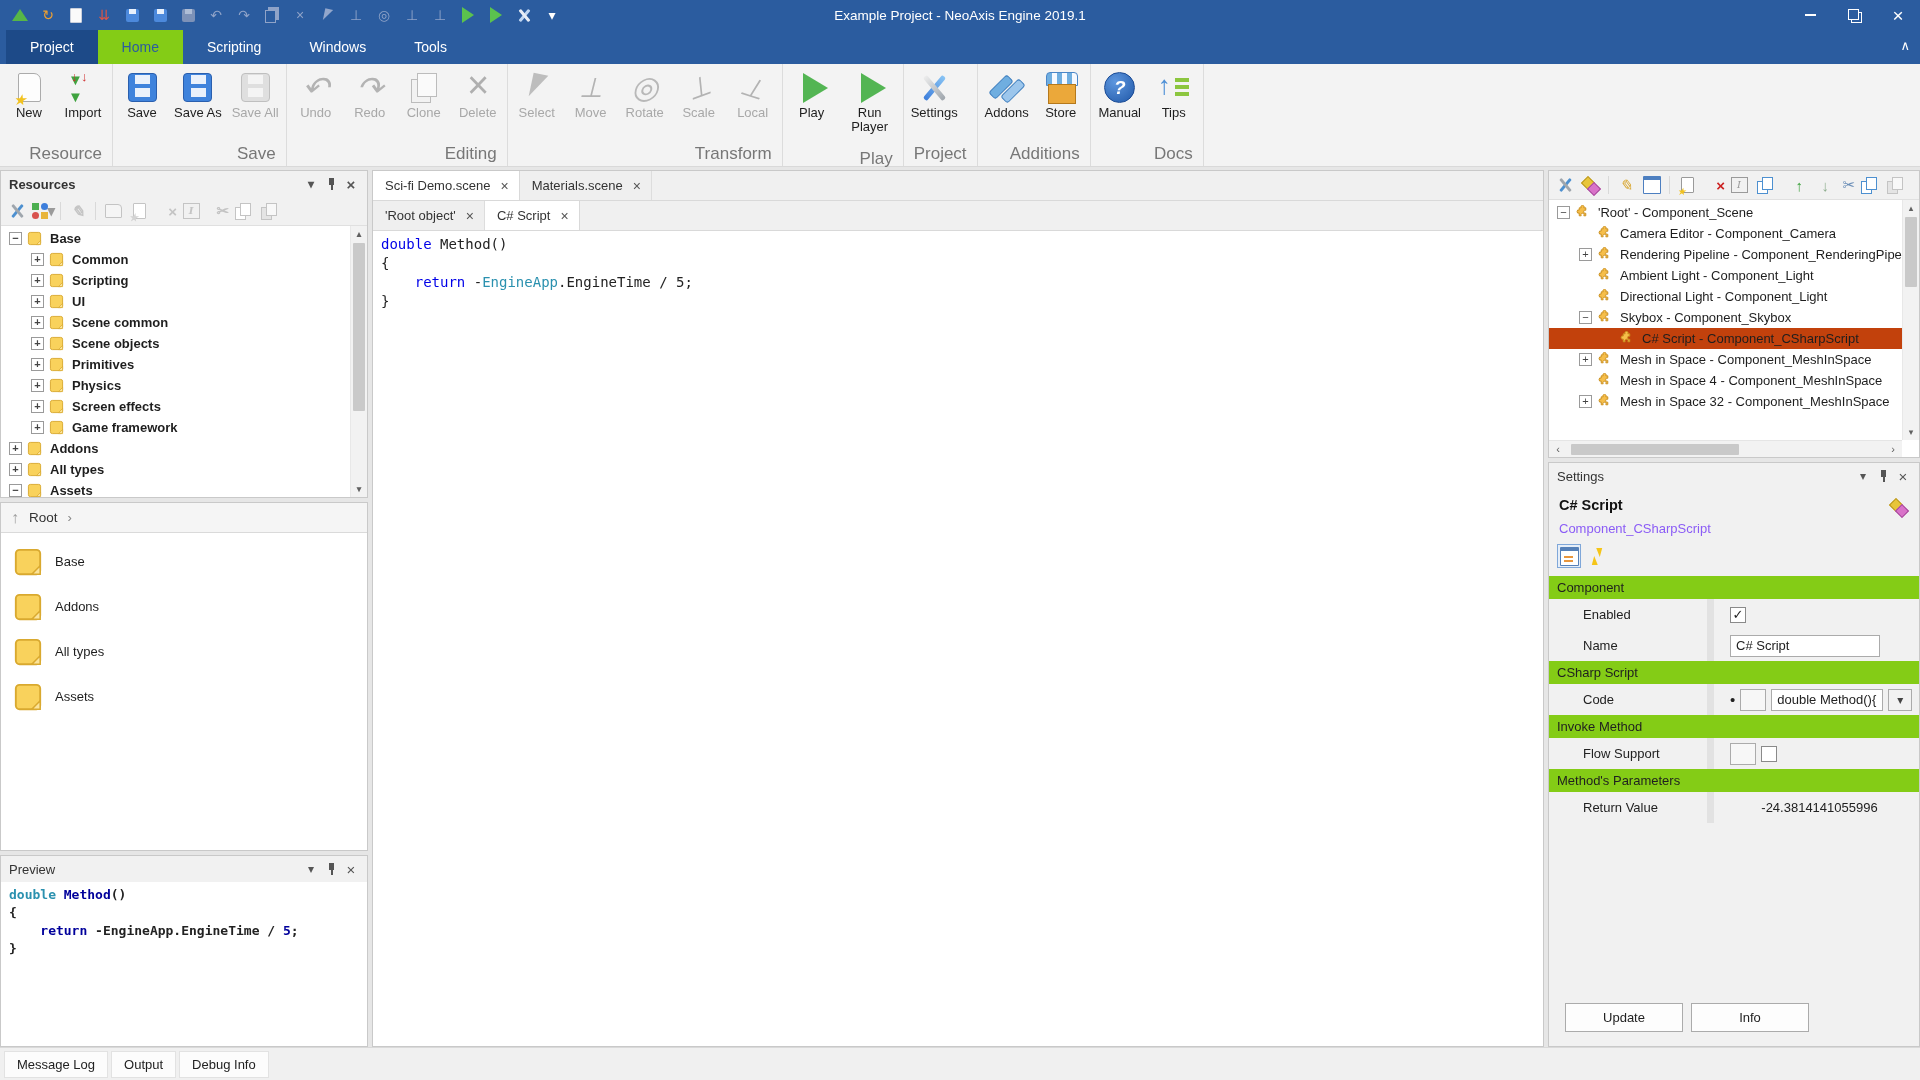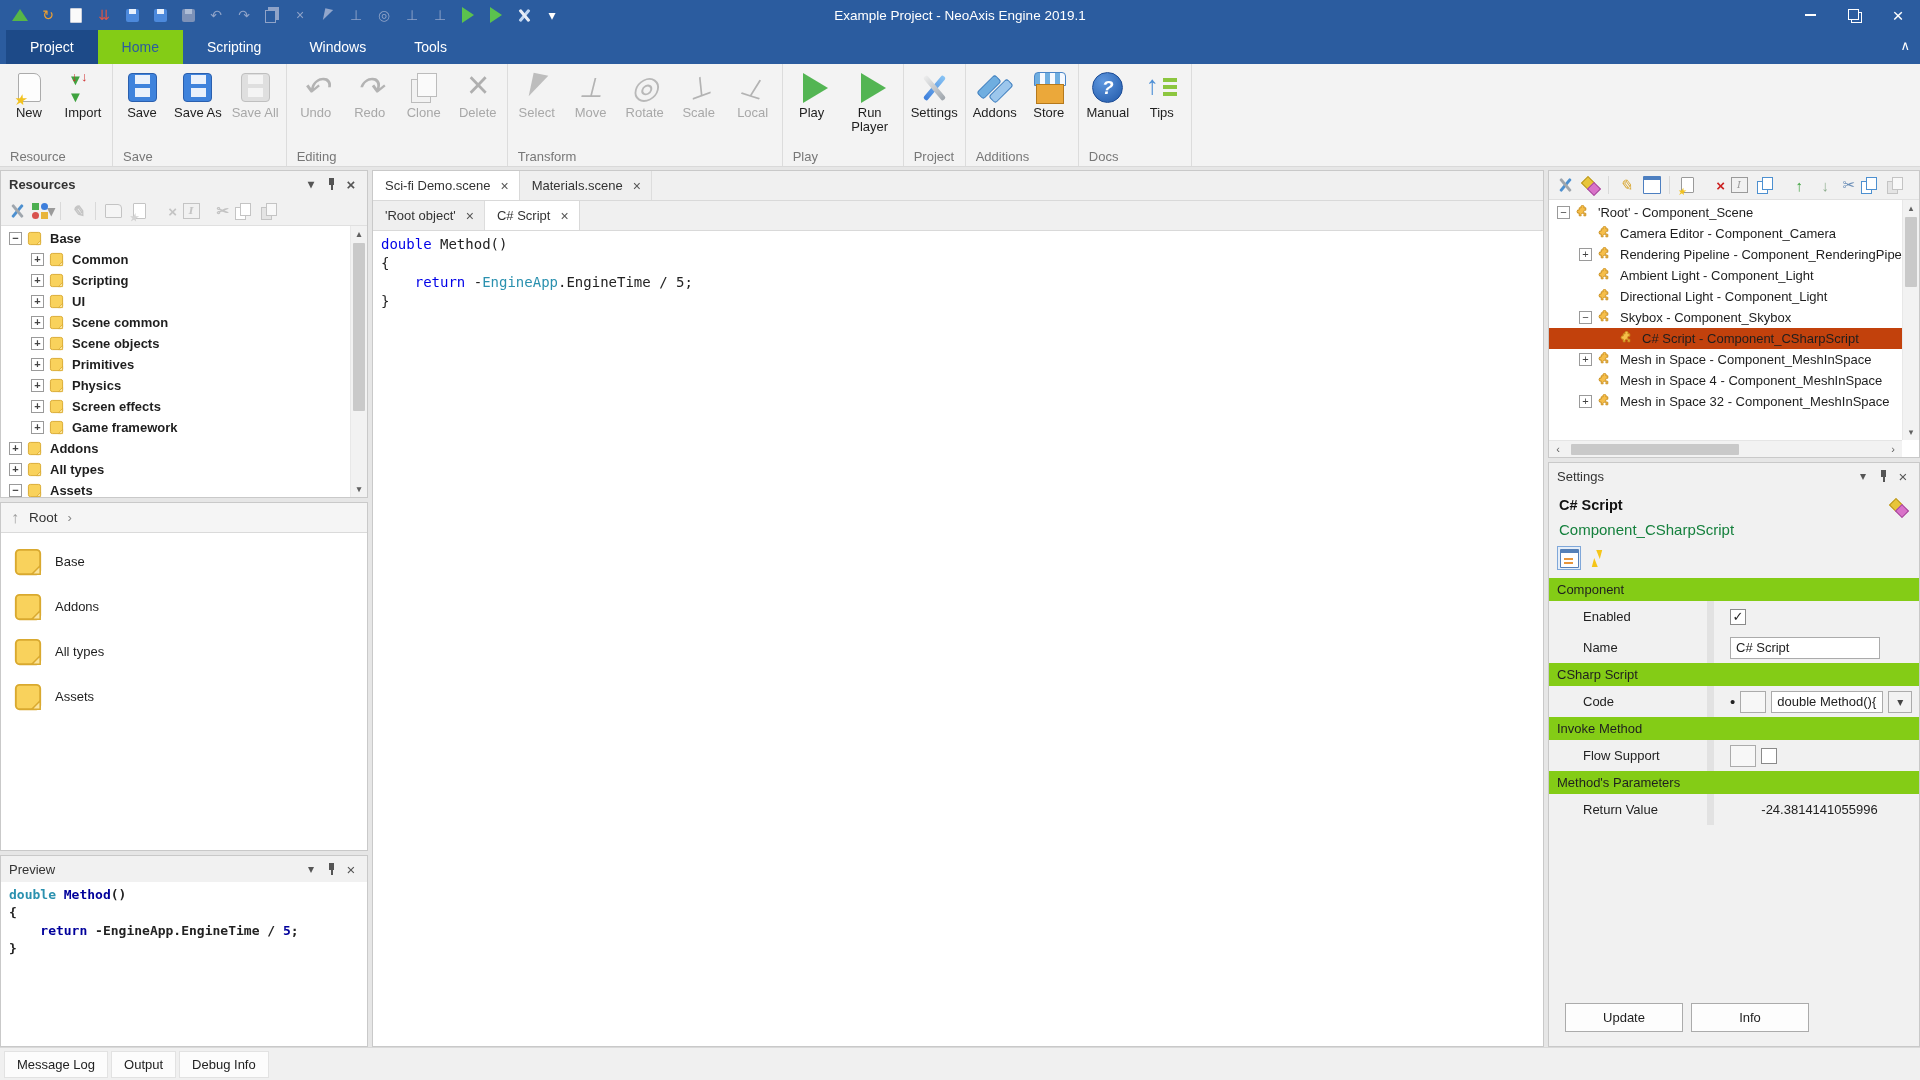--- a/index.html
+++ b/index.html
@@ -40,21 +40,21 @@
 
   
   .ribbon { height:103px; background:#F3F3F3; border-bottom:1px solid #D9D9D9; display:flex; align-items:stretch; }
   .rb-group { display:flex; flex-direction:column; border-right:1px solid #DCDCDC; padding:2px 2px 0; }
   .rb-buttons { flex:1; display:flex; align-items:flex-start; }
   .rb-btn { display:flex; flex-direction:column; align-items:center; padding:3px 5px 0; min-width:42px; }
   .rb-ico { height:37px; width:44px; position:relative; display:flex; align-items:center; justify-content:center; }
   .shape { position:relative; width:36px; height:36px; display:flex; align-items:center; justify-content:center; }
   .rb-label { font-size:13px; color:#1E1E1E; text-align:center; line-height:14px; max-width:52px; }
   .rb-btn.disabled .rb-label { color:#A8A8A8; }
-  .rb-name { text-align:left; color:#777; font-size:13px; padding:3px 8px 2px;margin-top:12px; }
+  .rb-name { text-align:right; color:#777; font-size:17px; padding:3px 8px 2px;margin-top:12px; }
 
   .rb-new .shape::before { content:""; width:21px; height:27px; background:#FDFDFD; border:1px solid #ABABAB; border-radius:2px 7px 2px 2px; }
   .rb-new .shape::after { content:"★"; position:absolute; left:2px; bottom:-3px; font-size:15px; color:#F2C21F; }
   .rb-import .shape::before { content:"▼ ▼"; font-size:15px; color:#3FA33F; position:absolute; bottom:1px; left:3px; }
   .rb-import .shape::after { content:"↓ ↓"; position:absolute; top:-1px; left:6px; font-size:13px; font-weight:700; color:#D03030; }
   .rb-save .shape::before { content:""; width:27px; height:27px; background:#3F83DC; border:1px solid #2A5FAE; border-radius:4px; }
   .rb-save .shape::after { content:""; position:absolute; top:5px; left:11px; width:15px; height:9px; background:#EAF1FB; box-shadow:0 13px 0 0 #EAF1FB; }
   .rb-save.disabled .shape::before { background:#DFDFDF; border-color:#BFBFBF; }
   .rb-save.disabled .shape::after { background:#F4F4F4; box-shadow:0 13px 0 0 #F4F4F4; }
   .rb-undo .shape::before { content:"↶"; font-size:32px; color:#B3B3B3; line-height:1; }
@@ -156,21 +156,21 @@
   .doc-tab.active { background:#FFF; border-right:1px solid #D9D9D9; }
   .tab-close { color:#555; font-size:14px; }
   .tab-close::before { content:"×"; }
   .editor { flex:1; background:#FFF; padding:4px 8px; font-family:"DejaVu Sans Mono",monospace; font-size:14px; line-height:19px; }
   .code-line { white-space:pre; }
   .tok-blue { color:#0000E8; } .tok-teal { color:#2B91AF; } .tok-navy { color:#00009B; }
 
   
   .set-head { padding:8px 10px 2px; display:flex; align-items:flex-start; }
   .set-title { font-size:14.5px; font-weight:700; color:#111; flex:1; }
-  .set-sub { padding:2px 10px 8px; font-size:15px; color:#15803d; }
+  .set-sub { padding:2px 10px 8px; font-size:13px; color:#8b5cf6; }
   .set-tools { display:flex; gap:4px; padding:0 8px 8px; }
   .set-tools .tb-btn.sel { background:#E6EEF8; border:1px solid #7FA7D9; }
   .i-props .tb-shape::before { content:""; width:17px; height:14px; background:#FFF; border:1px solid #5580B8; border-top:4px solid #5580B8; border-radius:1px; }
   .i-props .tb-shape::after { content:""; position:absolute; left:5px; top:10px; width:9px; height:2px; background:#E8963C; box-shadow:0 4px 0 #E8963C; }
   .i-bolt .tb-shape::before { content:""; position:absolute; width:0; height:0; border-left:6px solid transparent; border-top:9px solid #F5C518; transform:skewX(-15deg); left:8px; top:2px; }
   .i-bolt .tb-shape::after { content:""; position:absolute; width:0; height:0; border-right:6px solid transparent; border-bottom:9px solid #F5C518; transform:skewX(-15deg); left:6px; top:10px; }
   .set-group { background:#84cc16; color:#1F1F1F; padding:4px 8px; font-size:13px; }
   .set-row { display:flex; align-items:center; height:31px; }
   .set-label { width:158px; padding-left:34px; font-size:13px; color:#222; flex:none; }
   .set-divider { width:7px; align-self:stretch; background:#E2E2E2; margin-right:16px; flex:none; }

